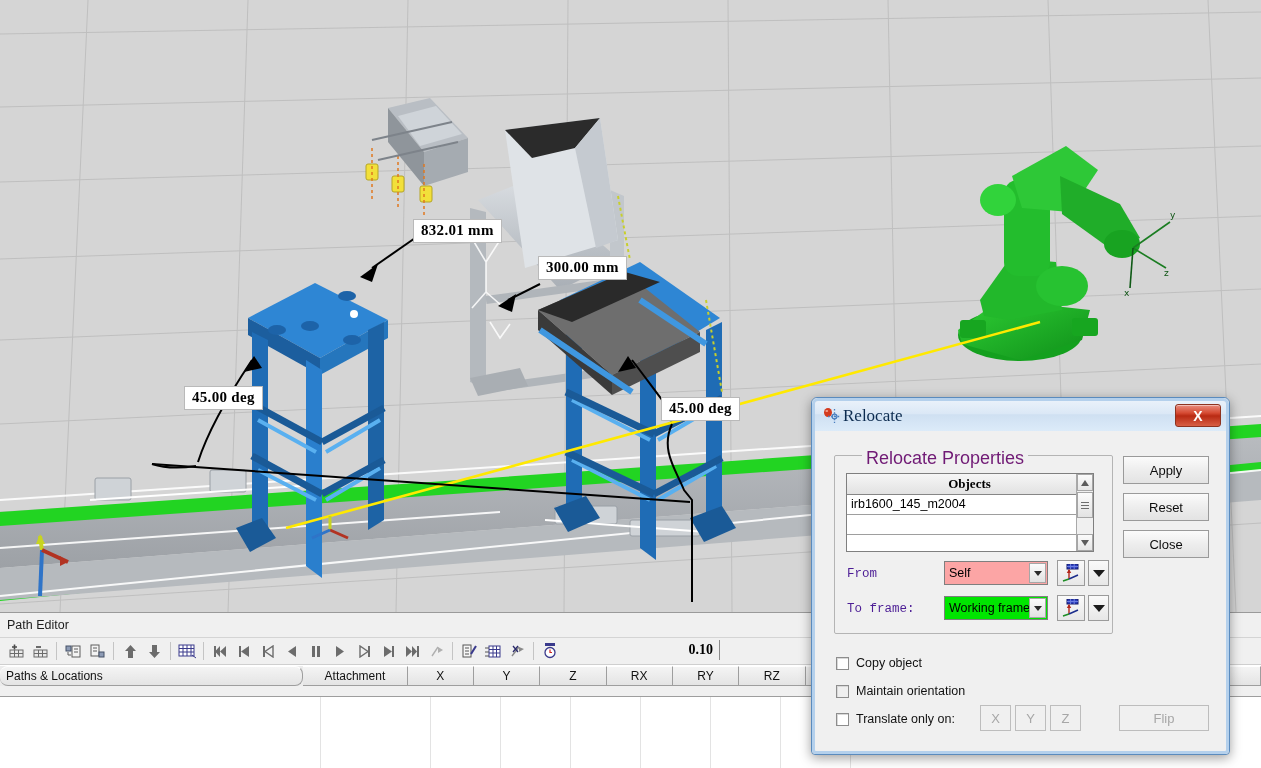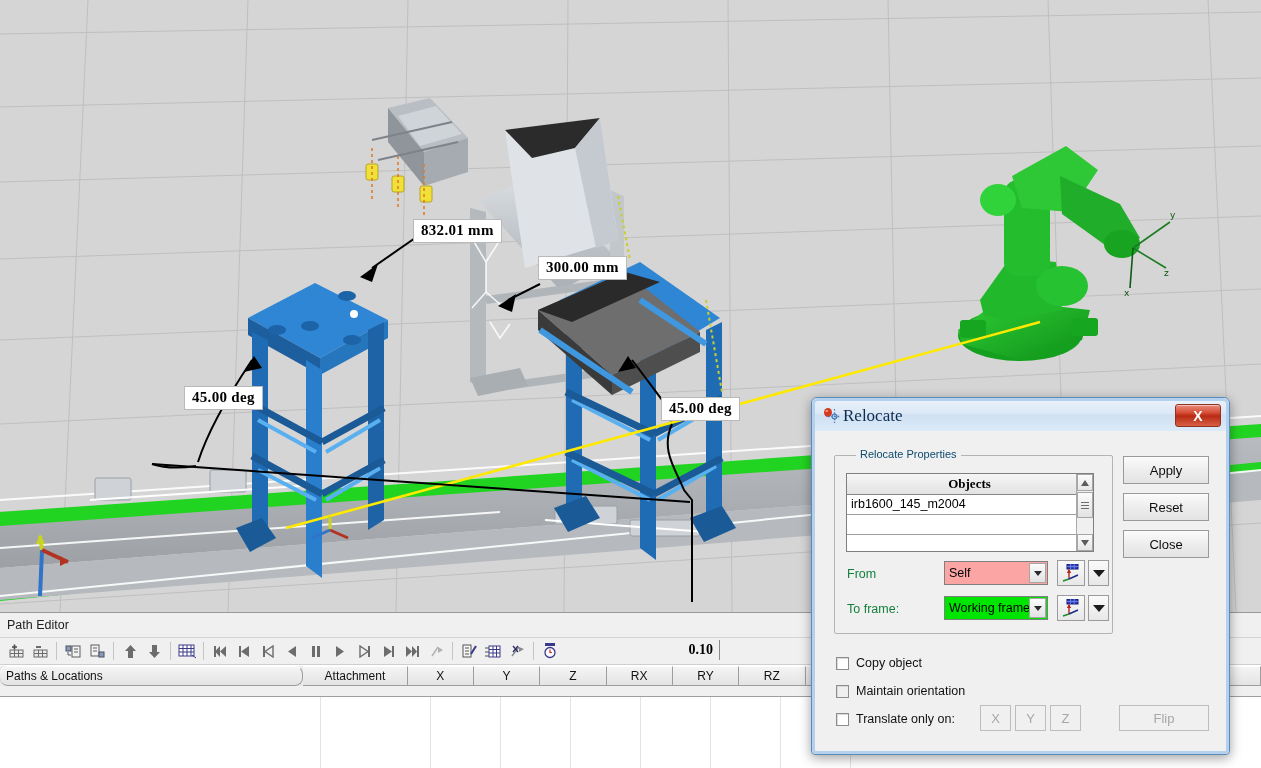--- a/index.html
+++ b/index.html
@@ -145,23 +145,23 @@
   #dlg-body{
     position:absolute;left:3px;top:33px;right:3px;bottom:3px;
     background:#f0f0f0;
   }
   .groupbox{
     position:absolute;
     border:1px solid #b4b4b4;
     border-radius:2px;
   }
   .group-legend{
-    position:absolute;top:-8px;left:21px;
+    position:absolute;top:-8px;left:27px;
     background:#f0f0f0;padding:0 4px;
-    font-size:11px;color:#0c4a6e;
+    font-size:18px;color:#701a75;
     user-select:none;
   }
 
   
   .listbox{
     position:absolute;
     background:#fff;
     border:1px solid #7f7f7f;
     box-sizing:border-box;
     overflow:hidden;
@@ -201,21 +201,21 @@
     position:absolute;top:18px;left:0;width:16px;height:26px;
     background:linear-gradient(#fbfbfb,#e3e3e3);
     border:1px solid #a6a6a6;box-sizing:border-box;
     display:flex;align-items:center;justify-content:center;
   }
   .vs-grip{width:8px;}
   .vs-grip div{height:1px;background:#6d6d6d;margin:2px 0;}
 
   
   .fld-label{
-    position:absolute;font-size:12.5px;color:#15803d;user-select:none;
+    position:absolute;font-size:12.5px;color:#4c1d95;user-select:none;font-family:Liberation Mono, monospace;
   }
   .combo{
     position:absolute;height:24px;
     border:1px solid #7f7f7f;
     background:#fca5a5;
     box-sizing:border-box;
     display:flex;align-items:center;
   }
   .combo .val{
     flex:1;padding-left:4px;font-size:12.5px;color:#000;

